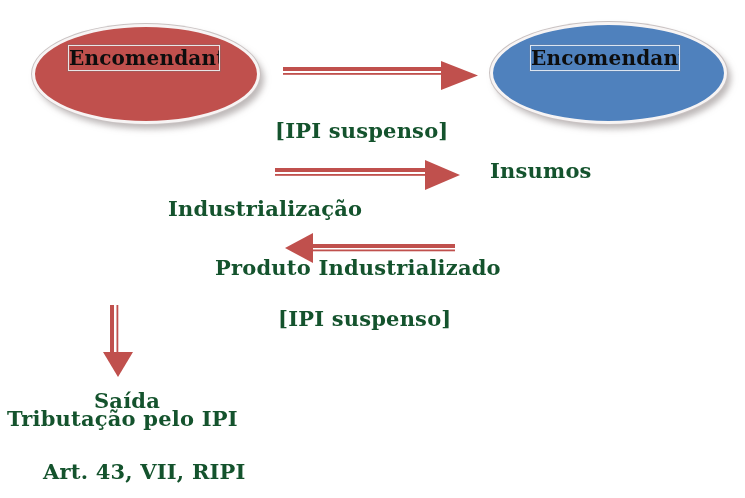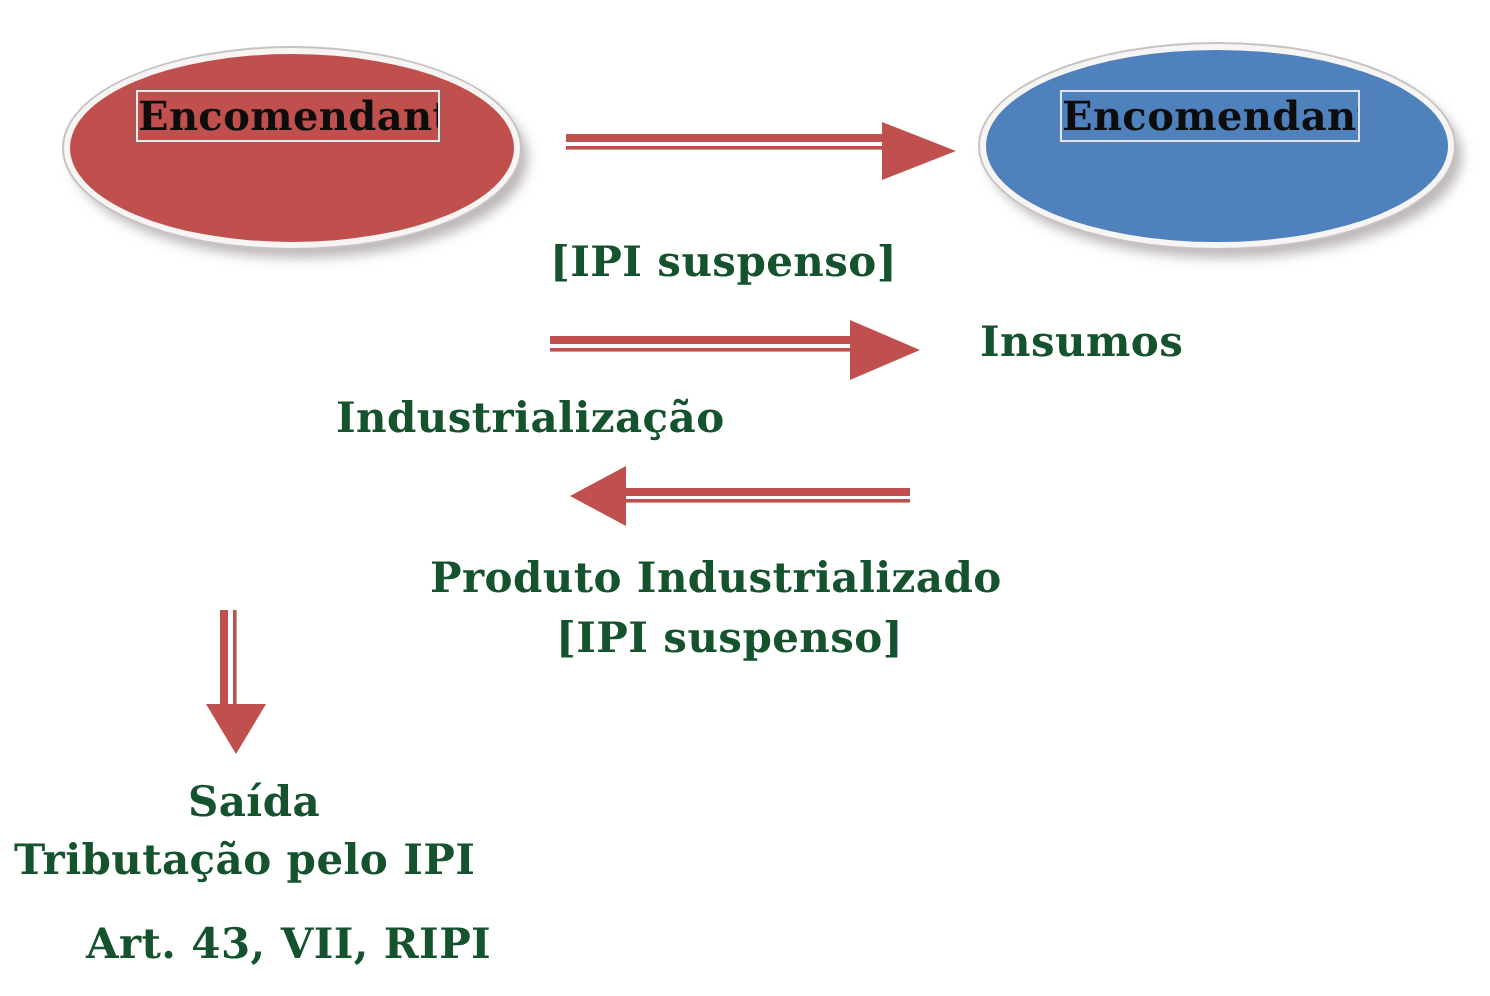--- a/index.html
+++ b/index.html
@@ -23,24 +23,24 @@
   .ellipse-left  .ellipse-label { left:33px; top:18px; width:150px; }
   .ellipse-right .ellipse-label { left:37px; top:20px; width:148px;
     border-color:#dbe5f1; box-shadow:0 0 0 1px rgba(110,130,160,0.35); }
   .t {
     position:absolute; font-weight:bold; font-size:21px; color:#14532d;
     white-space:nowrap; line-height:25px; letter-spacing:0.2px;
   }
   .t-ipi1    { left:275px; top:118px; }
   .t-insumos { left:490px; top:158px; }
   .t-indus   { left:168px; top:196px; }
-  .t-produto { left:215px; top:276px; }
+  .t-produto { left:215px; top:255px; }
   .t-ipi2    { left:278px; top:306px; }
   .t-saida   { left:94px;  top:388px; }
-  .t-tribut  { left:7px;   top:417px; }
+  .t-tribut  { left:7px;   top:406px; }
   .t-art     { left:43px;  top:459px; }
   .arrow { position:absolute; display:block; }
   .arrow-1    { left:283px; top:61px;  }
   .arrow-2    { left:275px; top:160px; }
   .arrow-3    { left:285px; top:233px; }
   .arrow-down { left:103px; top:305px; }
 </style>
 </head>
 <body>
 

